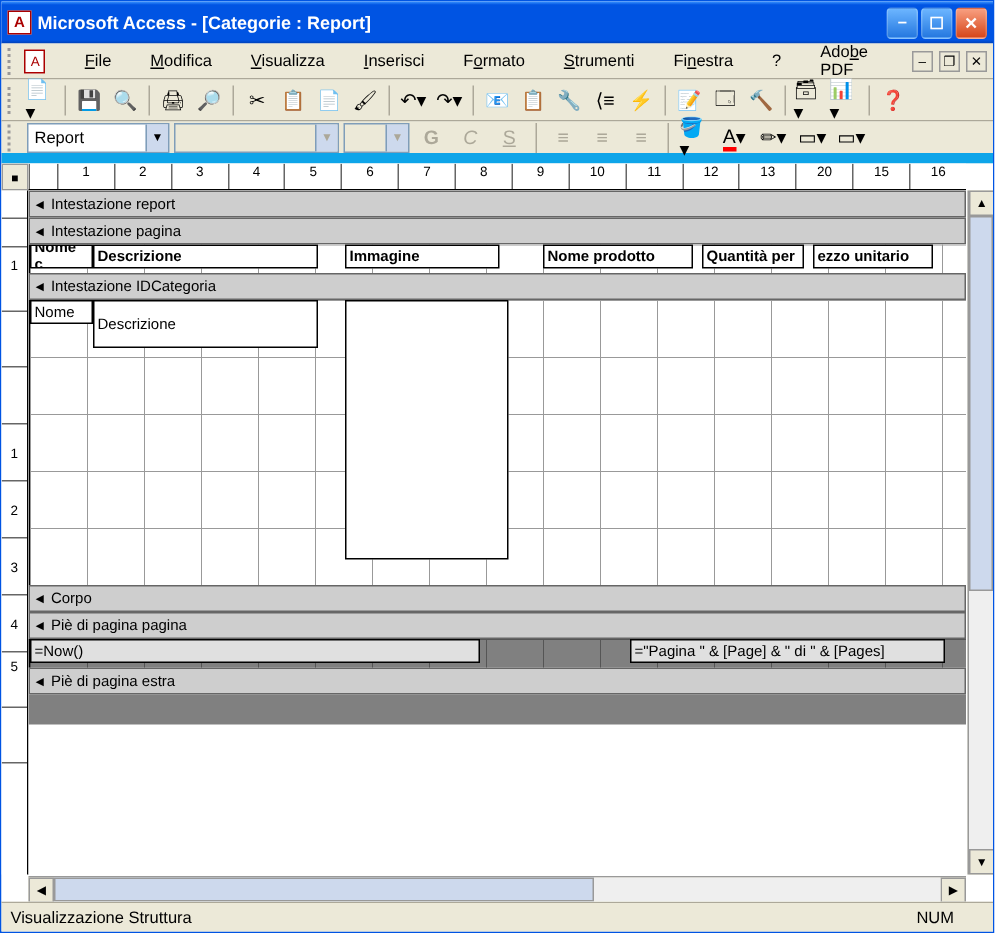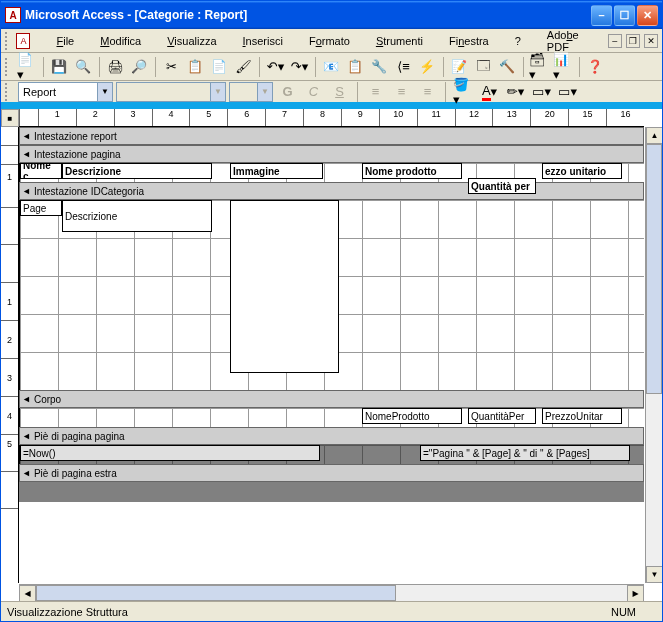--- a/index.html
+++ b/index.html
@@ -261,44 +261,39 @@
         <span>Intestazione report</span>
       </div>
 
       <div class="section-header">
         <span class="expand">◄</span>
         <span>Intestazione pagina</span>
       </div>
       <div class="section-body grid" style="height:19px;">
         <div class="field field-label" style="left:0; width:42px;">Nome c</div>
         <div class="field field-label" style="left:42px; width:150px;">Descrizione</div>
-        <div class="field field-label" style="left:210px; width:93px;text-align:right;">Immagine</div>
+        <div class="field field-label" style="left:210px; width:103px;text-align:right;">Immagine</div>
         <div class="field field-label" style="left:342px; width:100px;">Nome prodotto</div>
-        <div class="field field-label" style="left:448px; width:68px;margin-top:15px;">Quantità per</div>
+        <div class="field field-label" style="left:448px; width:68px;">Quantità per</div>
         <div class="field field-label" style="left:522px; width:80px;">ezzo unitario</div>
       </div>
 
       <div class="section-header">
         <span class="expand">◄</span>
         <span>Intestazione IDCategoria</span>
       </div>
       <div class="section-body grid" style="height:190px;">
-        <div class="field" style="left:0; top:0; width:42px;">Page</div>
+        <div class="field" style="left:0; top:0; width:42px;">Nome</div>
         <div class="field" style="left:42px; top:0; width:150px; height:32px;">Descrizione</div>
         <div class="bigwhite" style="left:210px; top:0; width:109px; height:173px;"></div>
       </div>
 
       <div class="section-header">
         <span class="expand">◄</span>
         <span>Corpo</span>
-      </div>
-      <div class="section-body grid" style="height:19px;">
-        <div class="field" style="left:342px; width:100px;">NomeProdotto</div>
-        <div class="field" style="left:448px; width:68px;">QuantitàPer</div>
-        <div class="field" style="left:522px; width:80px;">PrezzoUnitar</div>
       </div>
 
       <div class="section-header">
         <span class="expand">◄</span>
         <span>Piè di pagina pagina</span>
       </div>
       <div class="section-body dark-grid" style="height:19px;">
         <div class="field" style="left:0; width:300px; background:#e0e0e0;">=Now()</div>
         <div class="field" style="left:400px; width:210px; background:#e0e0e0;">="Pagina " &amp; [Page] &amp; " di " &amp; [Pages]</div>
       </div>

